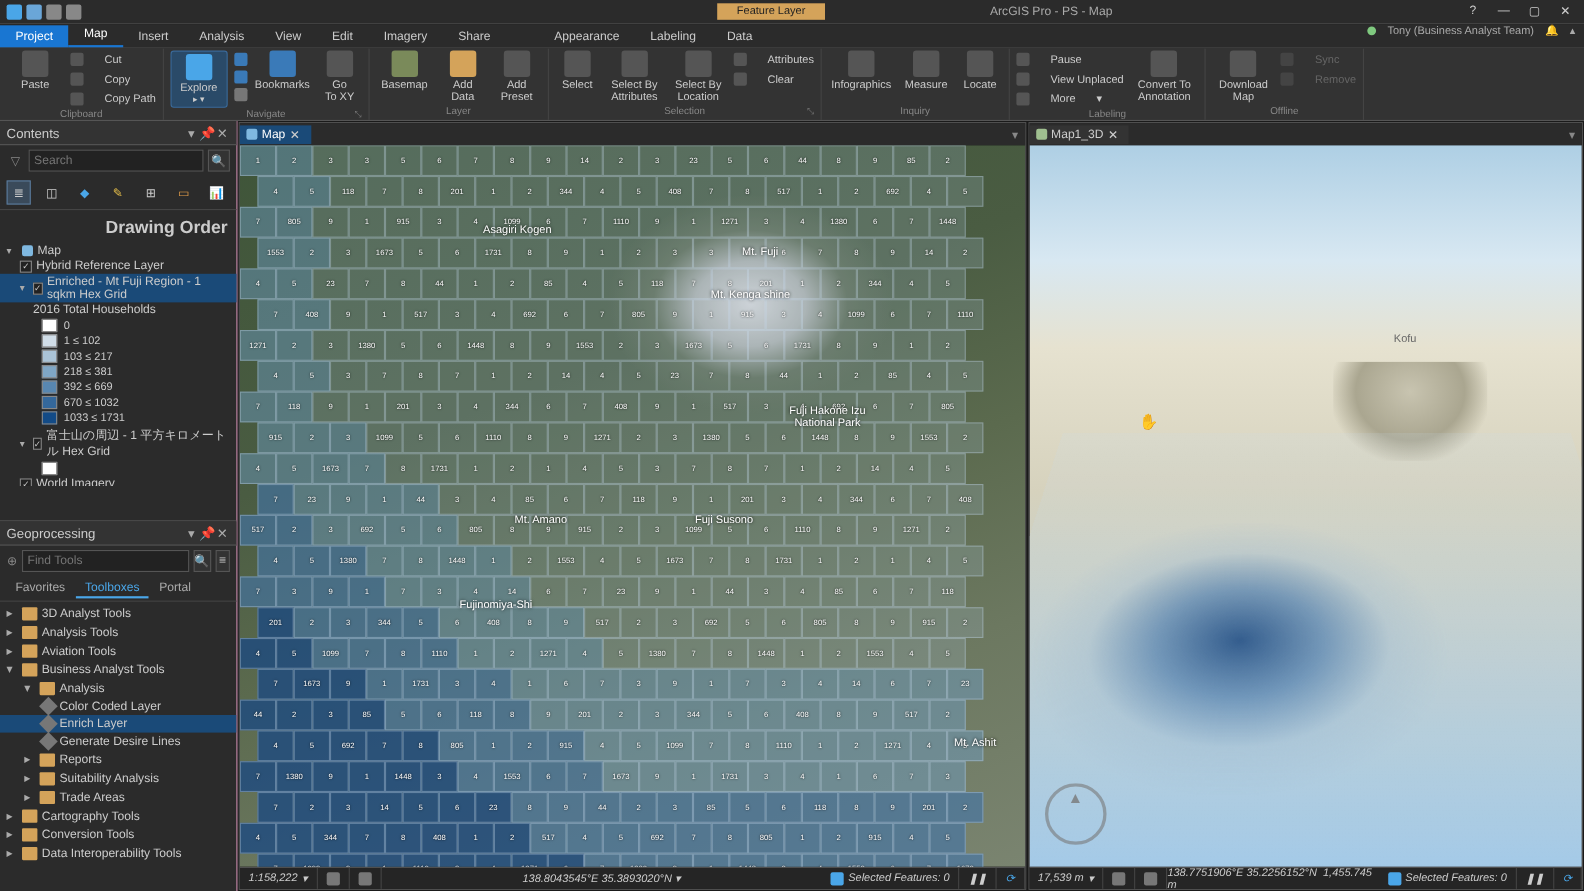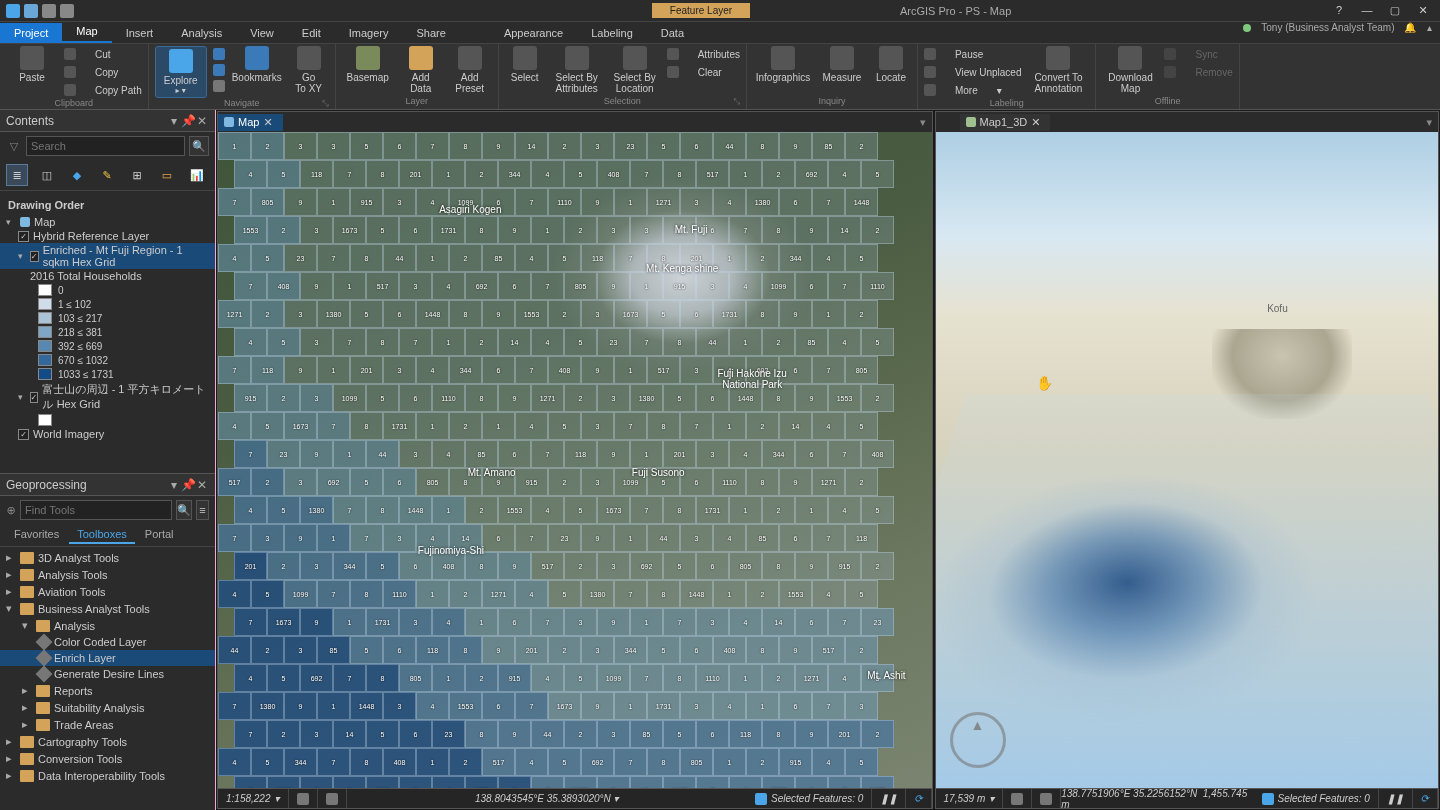--- a/index.html
+++ b/index.html
@@ -38,21 +38,21 @@
   .pane-header .spacer { flex:1; }
   .pane-header .phb { width:14px; text-align:center; color:#aaa; cursor:pointer; }
   .search-row { display:flex; padding:4px 6px; gap:4px; }
   .search-row .filter-ic { width:16px; height:20px; display:flex; align-items:center; justify-content:center; color:#888; }
   .search-row input { flex:1; background:#222; border:1px solid #555; color:#ccc; font-size:11px; padding:2px 4px; }
   .search-row .go { width:20px; background:#333; border:1px solid #555; display:flex; align-items:center; justify-content:center; }
   .toc-tools { display:flex; gap:8px; padding:4px 6px; border-bottom:1px solid #444; }
   .toc-tool { width:22px; height:22px; border:1px solid transparent; display:flex; align-items:center; justify-content:center; }
   .toc-tool.sel { background:#3a4a5a; border-color:#5a7a9a; }
   .toc-body { flex:1; overflow:auto; padding:4px 0; }
-  .toc-h { font-weight:bold; font-size:11px; color:#ccc; padding:4px 8px; }
+  .toc-h { font-weight:bold; font-size:16px; color:#ccc; padding:4px 8px;text-align:right; }
   .toc-node { display:flex; align-items:center; gap:4px; padding:1px 6px; font-size:11px; }
   .toc-node.expanded::before { content:"▾"; font-size:9px; color:#aaa; width:10px; }
   .toc-node .cb { width:11px; height:11px; border:1px solid #888; background:#222; display:flex; align-items:center; justify-content:center; font-size:8px; }
   .toc-node .cb.on::after { content:"✓"; color:#ccc; }
   .toc-node.selected { background:#1a4a78; }
   .toc-indent1 { padding-left: 18px; }
   .toc-indent2 { padding-left: 30px; }
   .legend-item { display:flex; align-items:center; gap:6px; padding:1px 0 1px 38px; font-size:10px; }
   .swatch { width:14px; height:12px; border:1px solid #888; }
   
@@ -67,21 +67,21 @@
   .gp-node.selected { background:#1a4a78; }
   .gp-indent1 { padding-left:22px; }
   .gp-indent2 { padding-left:38px; }
   
   .maps { flex:1; display:flex; flex-direction:column; background:#1a1a1a; }
   .map-row { flex:1; display:flex; }
   .map-pane { flex:1; display:flex; flex-direction:column; border:1px solid #555; margin:1px; }
   .map-pane.left { flex: 1.42; }
   .map-tabs { height:20px; background:#2b2b2b; display:flex; align-items:center; }
   .map-tab { background:#1a4a78; color:#fff; padding:2px 10px 2px 6px; font-size:11px; display:flex; gap:4px; align-items:center; }
-  .map-tab.inactive { background:#333; color:#ccc;margin-left:24px; }
+  .map-tab.inactive { background:#333; color:#ccc; }
   .map-tab .mt-ic { width:10px;height:10px;background:#7fb8e0;border-radius:2px; }
   .map-tab .mt-x { color:#ccc; }
   .map-canvas { flex:1; position:relative; overflow:hidden; }
   .satellite { width:100%; height:100%; background: radial-gradient(ellipse 210px 160px at 65% 22%, #d8d8d8 0%, #aeb2ae 24%, #5c6b52 42%, rgba(0,0,0,0) 62%), linear-gradient(160deg, #3f5539 0%, #4a5c42 35%, #5b6a4e 55%, #6c7860 75%, #7a8470 100%); }
   .hex-overlay-2d { position:absolute; inset:0; }
   .hex-row { display:flex; }
   .hex { width:33px; height:28px; border:1px solid rgba(200,220,240,0.35); display:flex; align-items:center; justify-content:center; font-size:7px; color:#fff; text-shadow:0 0 2px #000; background: rgba(163,191,216,0.22); }
   .hex.d1 { background: rgba(109,158,200,0.45); }
   .hex.d2 { background: rgba(66,116,170,0.62); }
   .hex.d3 { background: rgba(27,73,130,0.78); }

